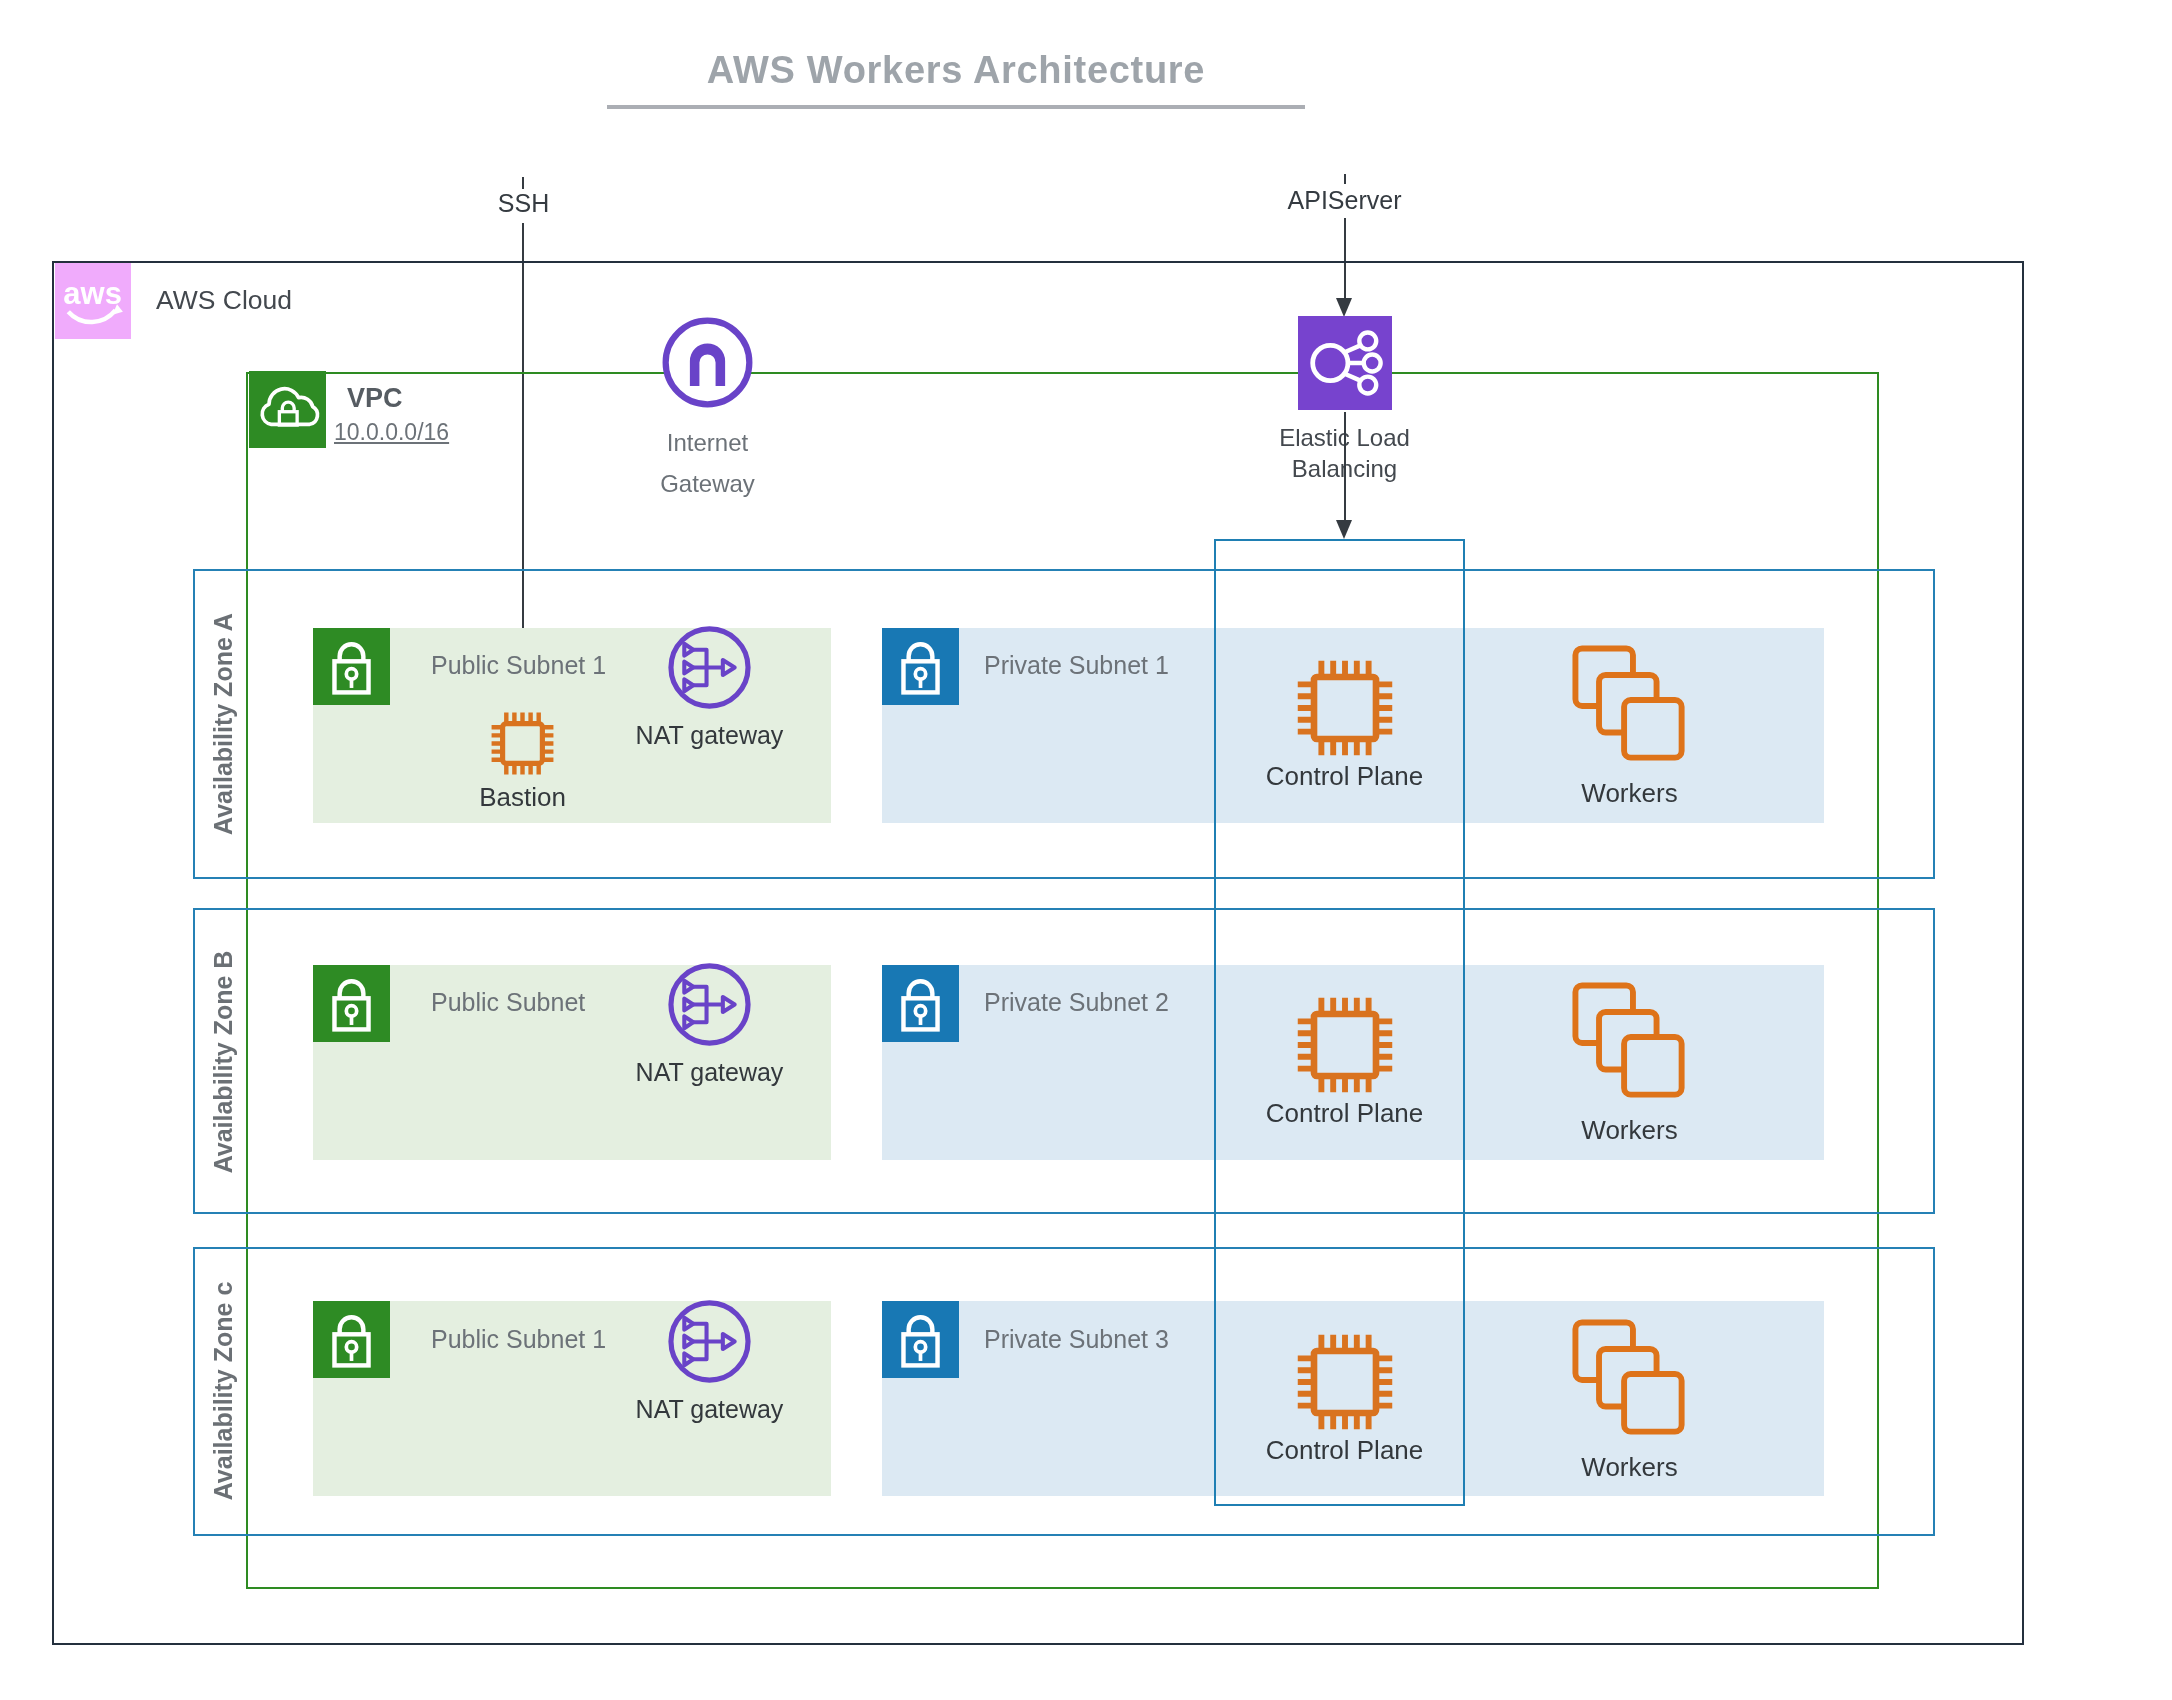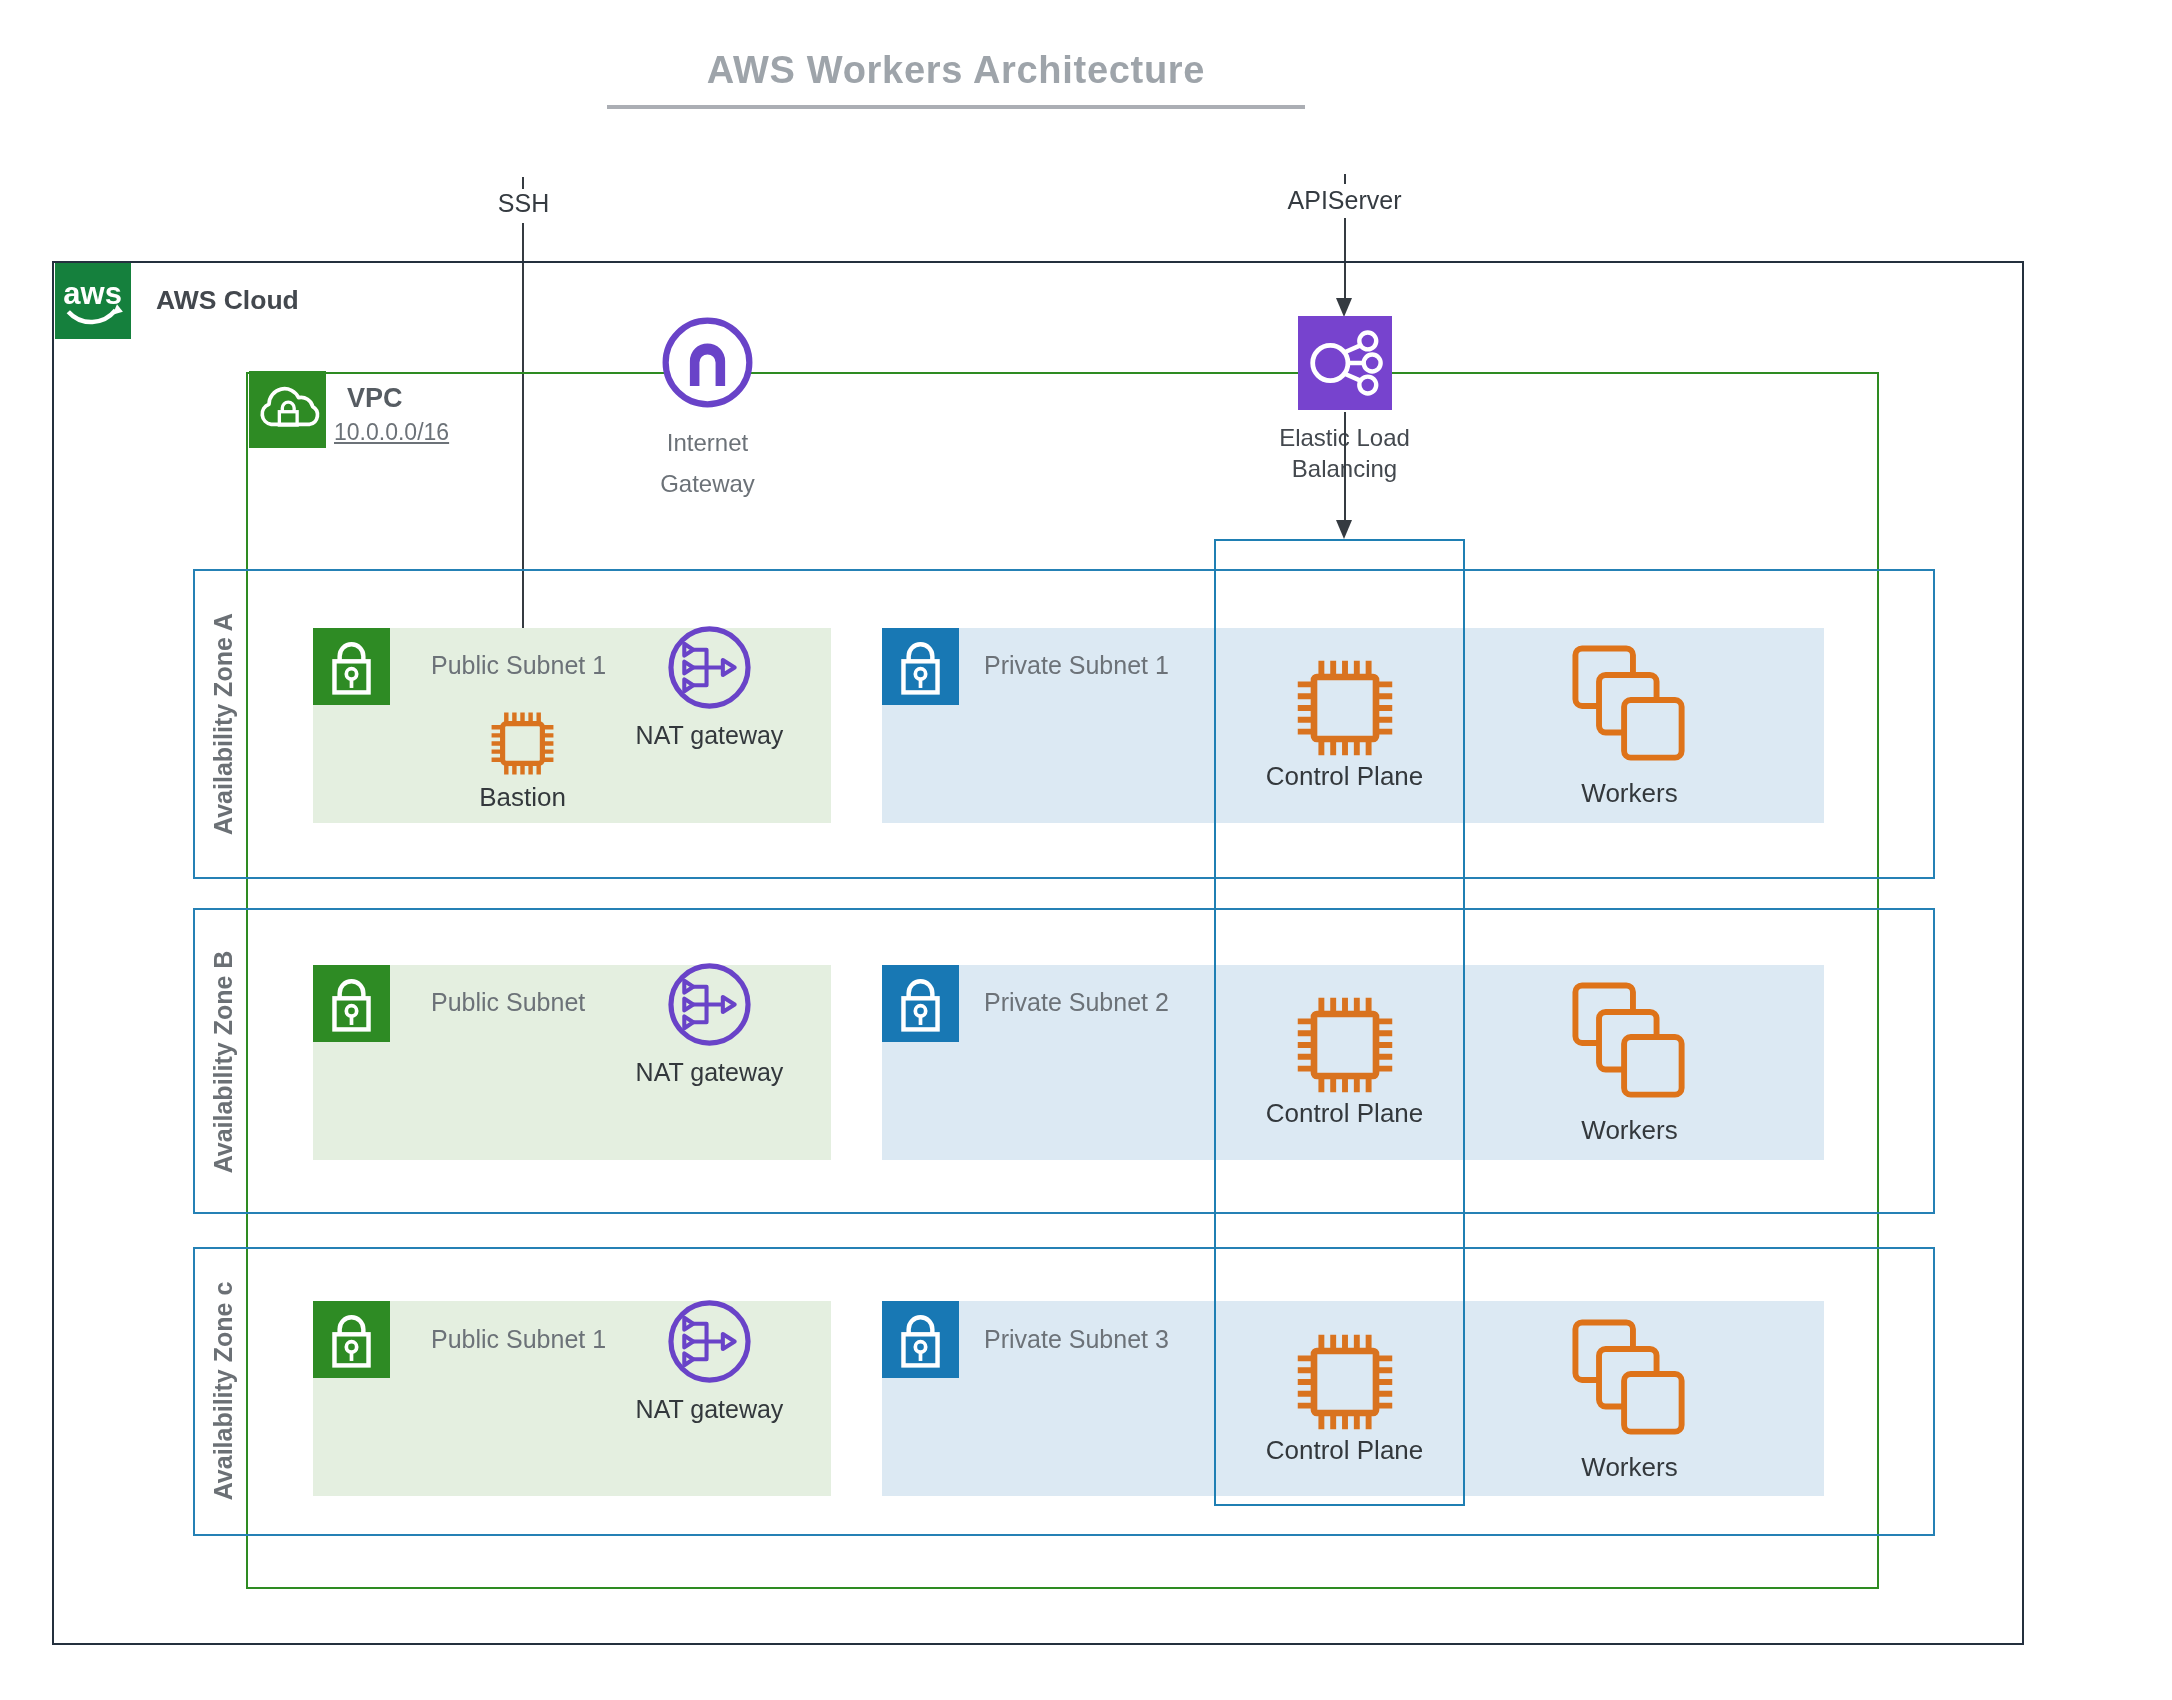--- a/index.html
+++ b/index.html
@@ -8,21 +8,21 @@
   .abs{position:absolute;box-sizing:border-box;}
   .preline{white-space:pre-line;}
   .ctr{text-align:center;}
   .title{font-size:38px;font-weight:bold;color:#9EA4AA;letter-spacing:0.7px;}
   .hairline{background:#ABAEB4;}
   .conn-label{font-size:25px;color:#353B41;}
   .vline{width:2.2px;background:#353B41;}
   .arrow-down{width:0;height:0;border-left:8px solid transparent;
               border-right:8px solid transparent;border-top:19px solid #353B41;}
   .cloud-box{border:2.9px solid #24303E;}
-  .cloud-label{font-size:26.5px;font-weight:bold;color:#43484E;}
+  .cloud-label{font-size:26.5px;font-weight:normal;color:#43484E;}
   .vpc-box{border:2.2px solid #2E8B22;}
   .vpc-name{font-size:27px;font-weight:bold;color:#565C62;}
   .vpc-cidr{font-size:23px;color:#6C7278;}
   .gw-label{font-size:24px;line-height:41px;color:#6C7278;}
   .gw-label-dark{font-size:24px;line-height:31px;color:#43484E;}
   .az-box{border:2.2px solid #2581B5;}
   .az-label{transform:translate(-50%,-50%) rotate(-90deg);white-space:nowrap;
             font-size:25px;font-weight:bold;color:#6B7075;}
   .subnet-label{font-size:25px;line-height:29.5px;color:#6C7278;}
   .node-label{font-size:26px;line-height:29.5px;color:#33383C;}
@@ -44,21 +44,21 @@
   <div class="abs conn-label ctr" style="left:450px;top:189px;width:147px;">SSH</div>
   <div class="abs vline" style="left:522px;top:223px;height:459px;"></div>
   <div class="abs arrow-down" style="left:515px;top:681px;"></div>
 
   <div class="abs vline" style="left:1344px;top:174px;height:10.3px;"></div>
   <div class="abs conn-label ctr" style="left:1234px;top:186px;width:221px;">APIServer</div>
   <div class="abs vline" style="left:1344px;top:218px;height:80px;"></div>
   <div class="abs arrow-down" style="left:1336px;top:298px;"></div>
 
   <div class="abs cloud-box" style="left:52px;top:261px;width:1972px;height:1384px;"></div>
-  <div class="abs" style="left:55px;top:263px;width:76px;height:76px;background:#15803d;text-align:right;">
+  <div class="abs" style="left:55px;top:263px;width:76px;height:76px;background:#f0abfc;text-align:right;">
     <svg width="76" height="76" viewBox="0 0 103 103">
       <text x="51" y="56" text-anchor="middle" font-family="Liberation Sans, sans-serif" font-size="42" font-weight="bold" fill="#ffffff">aws</text>
       <path d="M18 66 C36 86 66 84 82 64" stroke="#ffffff" stroke-width="6" fill="none"></path>
       <polygon points="84,56 92,66 78,70" fill="#ffffff"></polygon>
     </svg>
   </div>
   <div class="abs cloud-label" style="left:156px;top:285px;">AWS Cloud</div>
 
   <div class="abs vpc-box" style="left:246px;top:372px;width:1633px;height:1217px;"></div>
   <div class="abs publock" style="left:249px;top:371px;width:77px;height:77px;">

